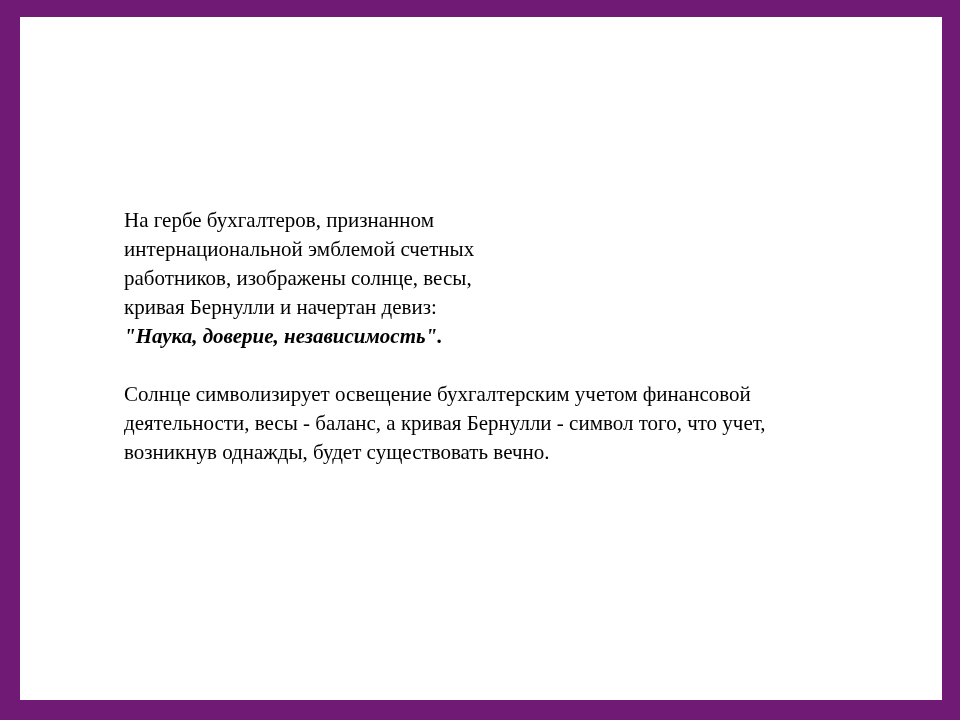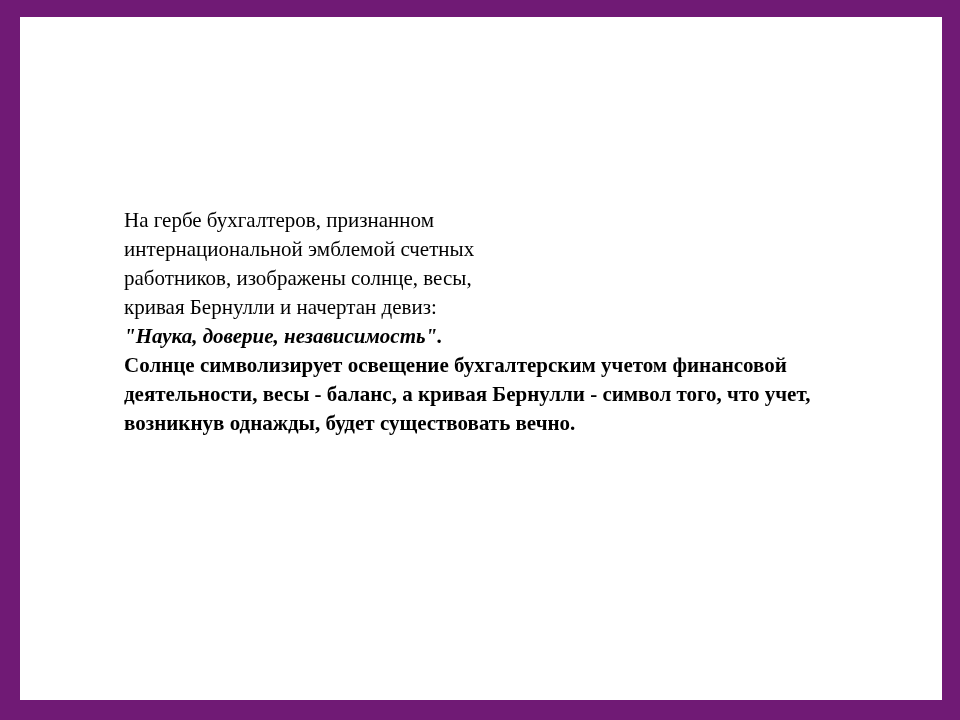--- a/index.html
+++ b/index.html
@@ -34,21 +34,21 @@
     font-family: "Liberation Serif", "DejaVu Serif", serif;
     font-size: 21px;
     line-height: 29px;
     white-space: pre-line;
   }
   .motto {
     font-weight: bold;
     font-style: italic;
   }
   .para-2 {
-    font-weight: bold;
+    margin-top: 29px;
   }
 </style>
 </head>
 <body>
 
 <div class="slide" style="background-color: #701a75; padding-left: 14px;">
   <div class="content-area" style="background-color: rgb(255, 255, 255);">
     <div class="text-block" style="color: rgb(0, 0, 0);">
       <p class="para">На гербе бухгалтеров, признанном
 интернациональной эмблемой счетных

